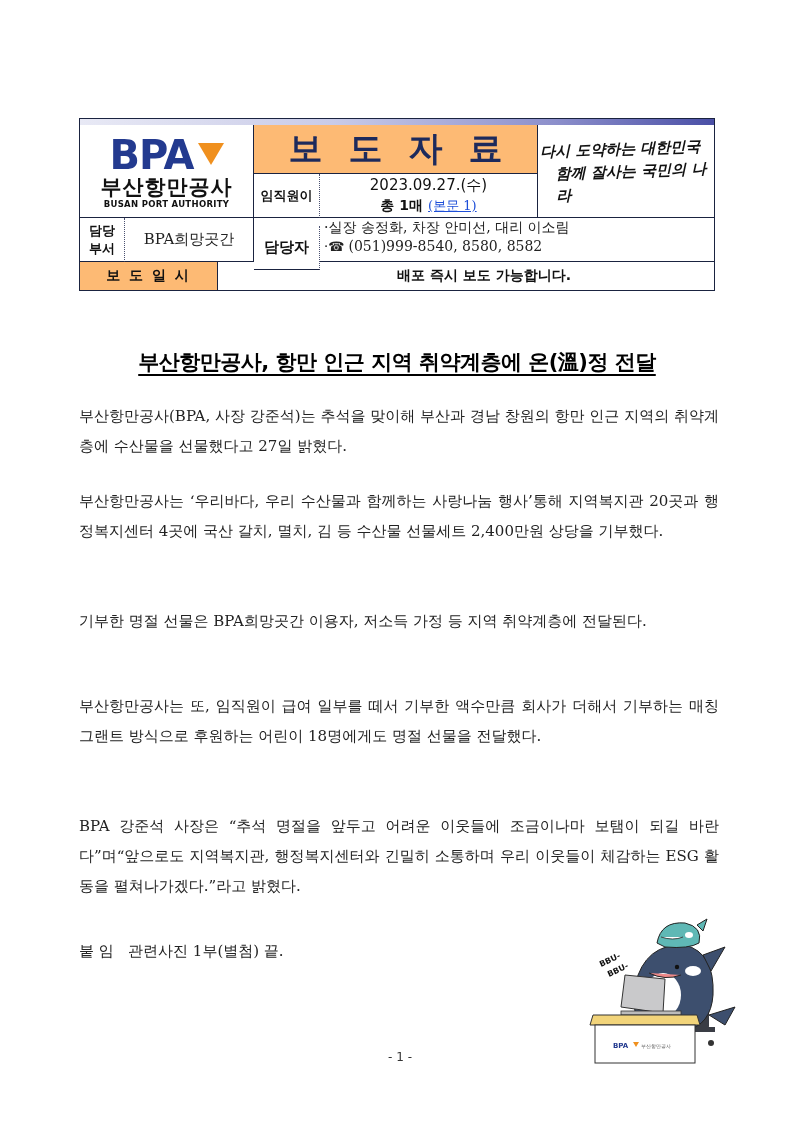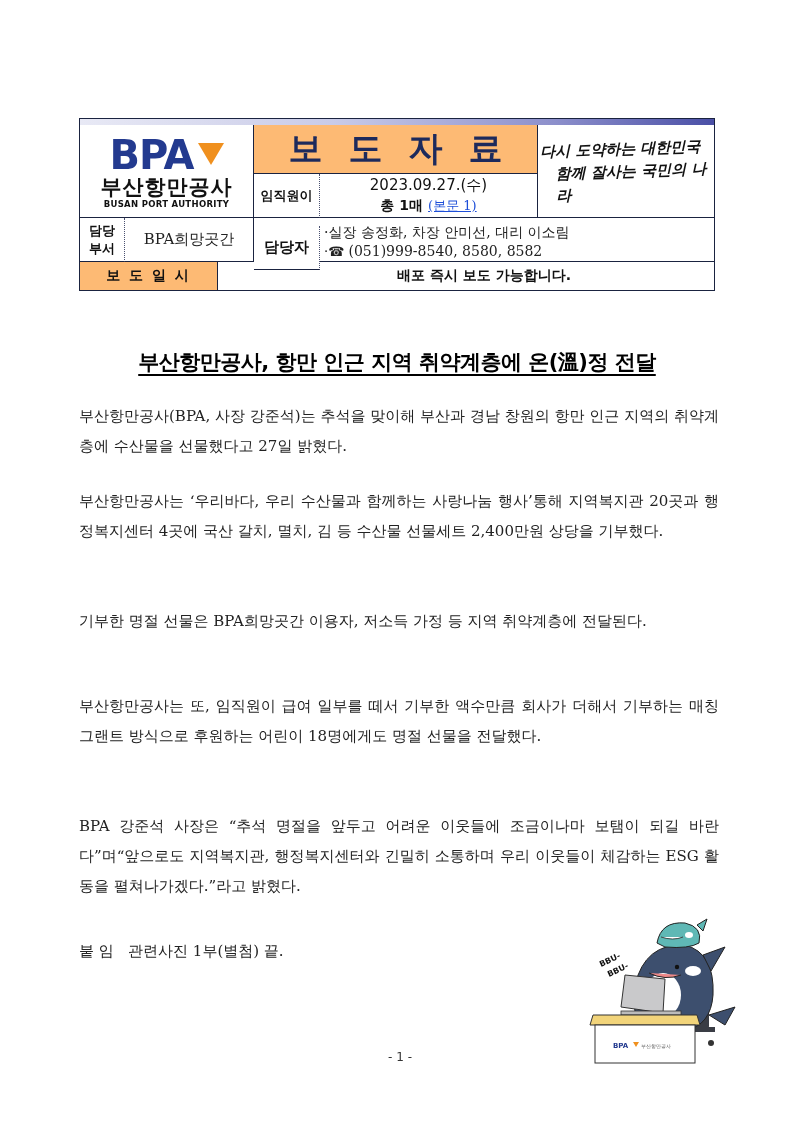--- a/index.html
+++ b/index.html
@@ -64,21 +64,21 @@
 
 <div class="cell b-rd b-b" style="left:80px; top:218px; width:45px; height:44px;">
   <span class="lbl" style="font-size:13px; line-height:18px; text-align:center; width:32px; word-break:keep-all;">담당 부서</span>
 </div>
 <div class="cell b-r b-b" style="left:125px; top:218px; width:129px; height:44px;">
   <span style="font-size:15px; color:#222;">BPA희망곳간</span>
 </div>
 <div class="cell b-rd b-b" style="left:254px; top:226px; width:66px; height:44px;text-align:center;">
   <span class="lbl" style="font-size:15px;">담당자</span>
 </div>
-<div class="cell b-b" style="left:320px; top:218px; width:394px; height:44px; flex-direction:column; align-items:flex-start; justify-content:flex-end; padding-left:4px;">
+<div class="cell b-b" style="left:320px; top:218px; width:394px; height:44px; flex-direction:column; align-items:flex-start; justify-content:flex-start; padding-left:4px;">
   <div style="font-size:14px; line-height:19px; color:#222;">·실장 송정화, 차장 안미선, 대리 이소림</div>
   <div style="font-size:14px; line-height:19px; color:#222; display:flex; align-items:center;">
     <span style="font-size:13px;">·☎&nbsp;</span>
     <span>(051)999-8540, 8580, 8582</span>
   </div>
 </div>
 
 <div class="cell lav b-r" style="left:80px; top:262px; width:138px; height:28px;text-align:right;">
   <span class="lbl" style="font-size:14px; letter-spacing:2px;">보 도 일 시</span>
 </div>

